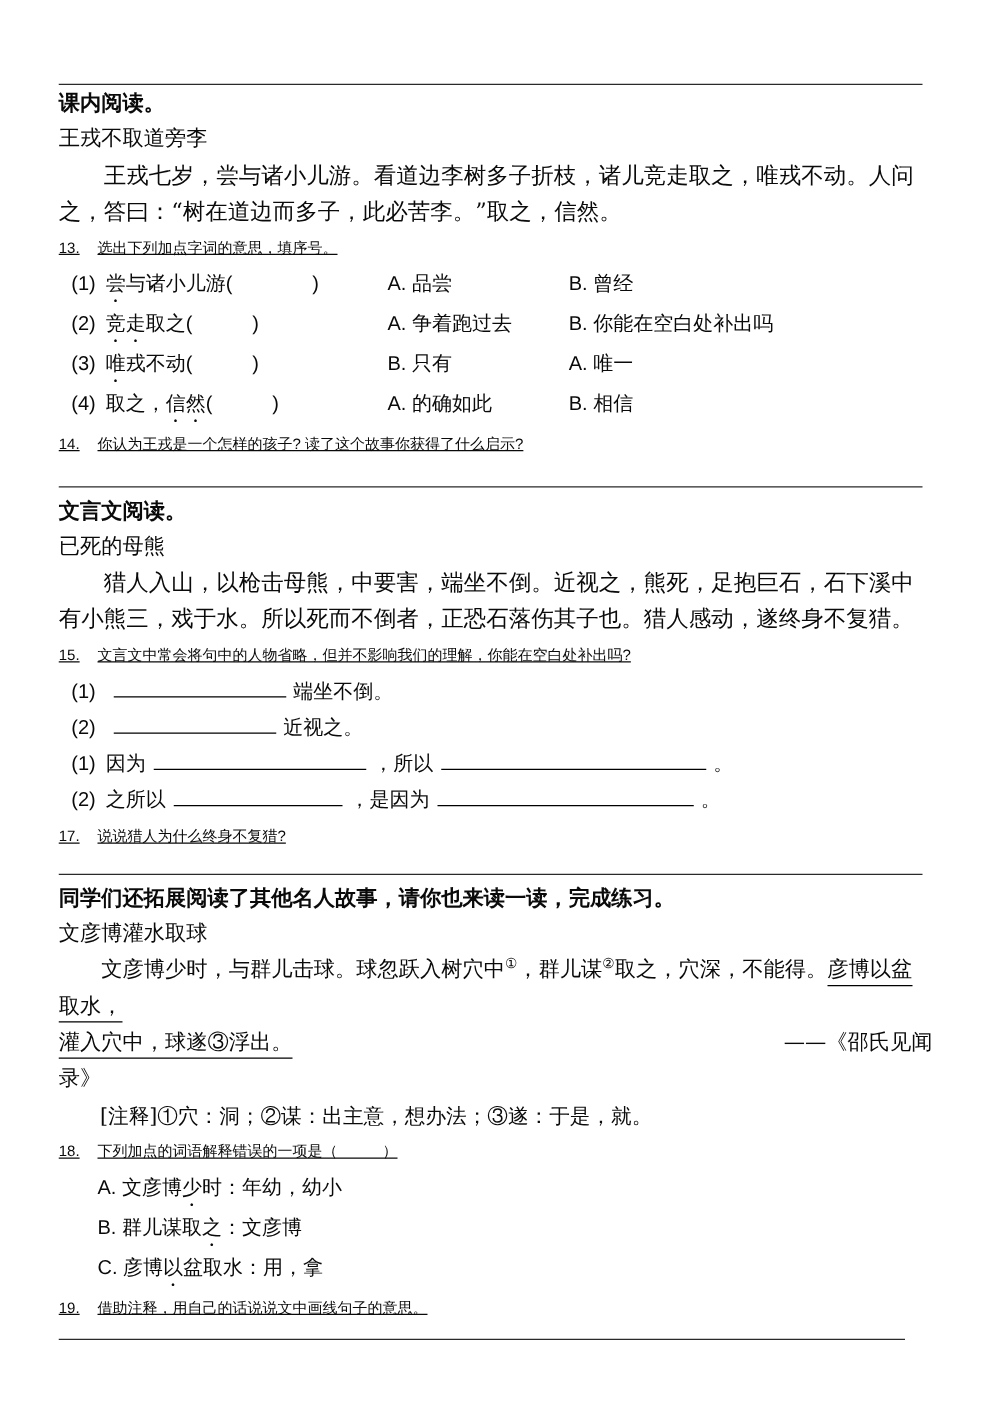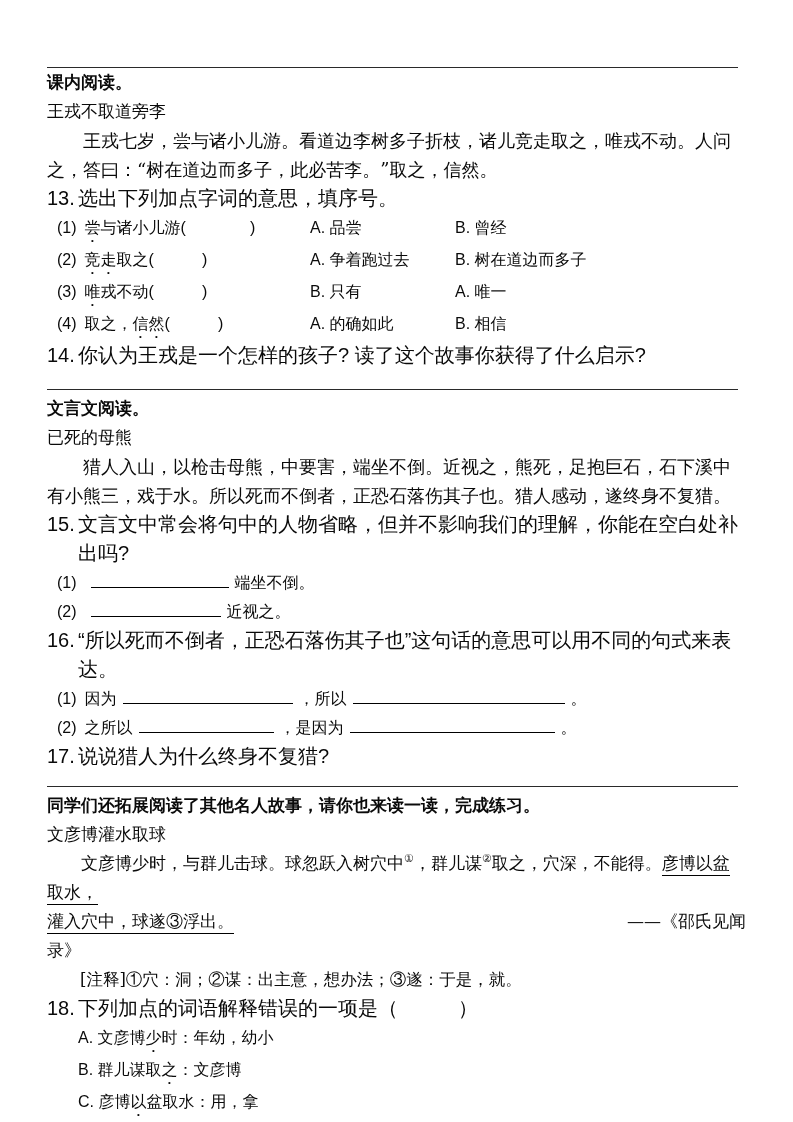--- a/index.html
+++ b/index.html
@@ -16,21 +16,21 @@
   .rule.r4{margin-top:10px;margin-right:22px;}
   .sec-heading{font-weight:700;font-size:17px;line-height:29px;}
   .center-title{
     font-size:17px;line-height:29px;
     font-family:"DejaVu Serif",serif;
   }
   .passage{
     margin:0;font-size:18px;line-height:29px;text-indent:2em;
     font-family:"DejaVu Serif",serif;
   }
-  .q{display:flex;font-size:20px;line-height:29px;}
+  .q{display:flex;font-size:12px;line-height:29px;text-decoration:underline;}
   .qnum{flex:0 0 auto;width:23px;margin-right:8px;}
   .qtext{flex:1 1 auto;}
   .opt-row{
     display:grid;grid-template-columns:253px 145px 1fr;
     font-size:16px;line-height:29px;padding-left:10px;
   }
   .sublabel{margin-right:8px;}
   .subrow{font-size:16px;line-height:29px;padding-left:10px;}
   .em{
     -webkit-text-emphasis:filled dot;
@@ -72,21 +72,21 @@
     </div>
 
     <div class="opt-row">
       <span><span class="sublabel">(1)</span><span></span><span class="em">尝</span><span>与诸小儿游(　　　　)</span></span>
       <span>A. 品尝</span>
       <span>B. 曾经</span>
     </div>
     <div class="opt-row">
       <span><span class="sublabel">(2)</span><span></span><span class="em">竞走</span><span>取之(　　　)</span></span>
       <span>A. 争着跑过去</span>
-      <span>B. 树在道边而多子</span>
+      <span>B. 你能在空白处补出吗</span>
     </div>
     <div class="opt-row">
       <span><span class="sublabel">(3)</span><span></span><span class="em">唯</span><span>戎不动(　　　)</span></span>
       <span>B. 只有</span>
       <span>A. 唯一</span>
     </div>
     <div class="opt-row">
       <span><span class="sublabel">(4)</span><span>取之，</span><span class="em">信然</span><span>(　　　)</span></span>
       <span>A. 的确如此</span>
       <span>B. 相信</span>
@@ -109,24 +109,20 @@
       <span class="qnum">15.</span>
       <span class="qtext">文言文中常会将句中的人物省略，但并不影响我们的理解，你能在空白处补出吗?</span>
     </div>
     <div class="subrow">
       <span class="sublabel">(1)</span><span class="blank w138"></span><span>端坐不倒。</span>
     </div>
     <div class="subrow">
       <span class="sublabel">(2)</span><span class="blank w130"></span><span>近视之。</span>
     </div>
 
-    <div class="q">
-      <span class="qnum">16.</span>
-      <span class="qtext">“所以死而不倒者，正恐石落伤其子也”这句话的意思可以用不同的句式来表达。</span>
-    </div>
     <div class="subrow">
       <span class="sublabel">(1)</span><span>因为</span><span class="blank w170"></span><span>，所以</span><span class="blank w212"></span><span>。</span>
     </div>
     <div class="subrow">
       <span class="sublabel">(2)</span><span>之所以</span><span class="blank w135"></span><span>，是因为</span><span class="blank w205"></span><span>。</span>
     </div>
 
     <div class="q">
       <span class="qnum">17.</span>
       <span class="qtext">说说猎人为什么终身不复猎?</span>

